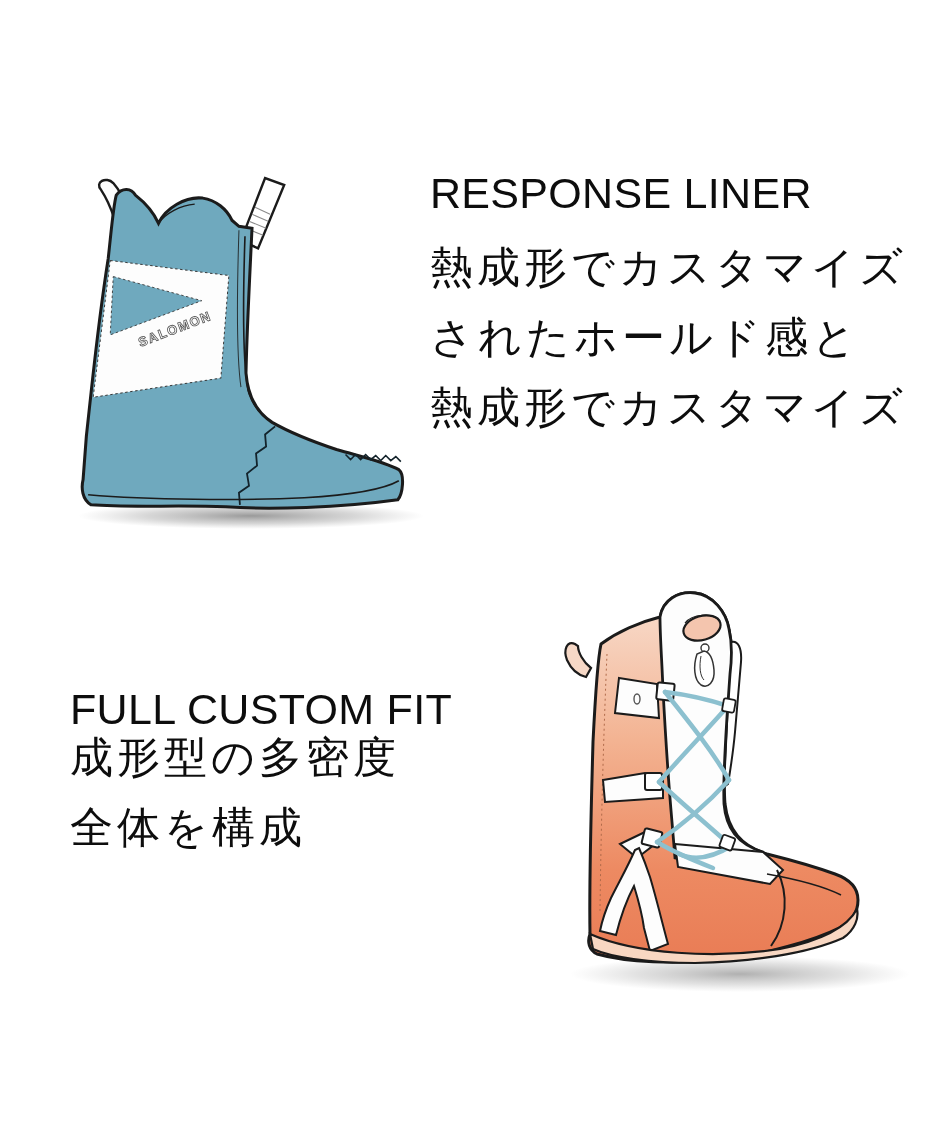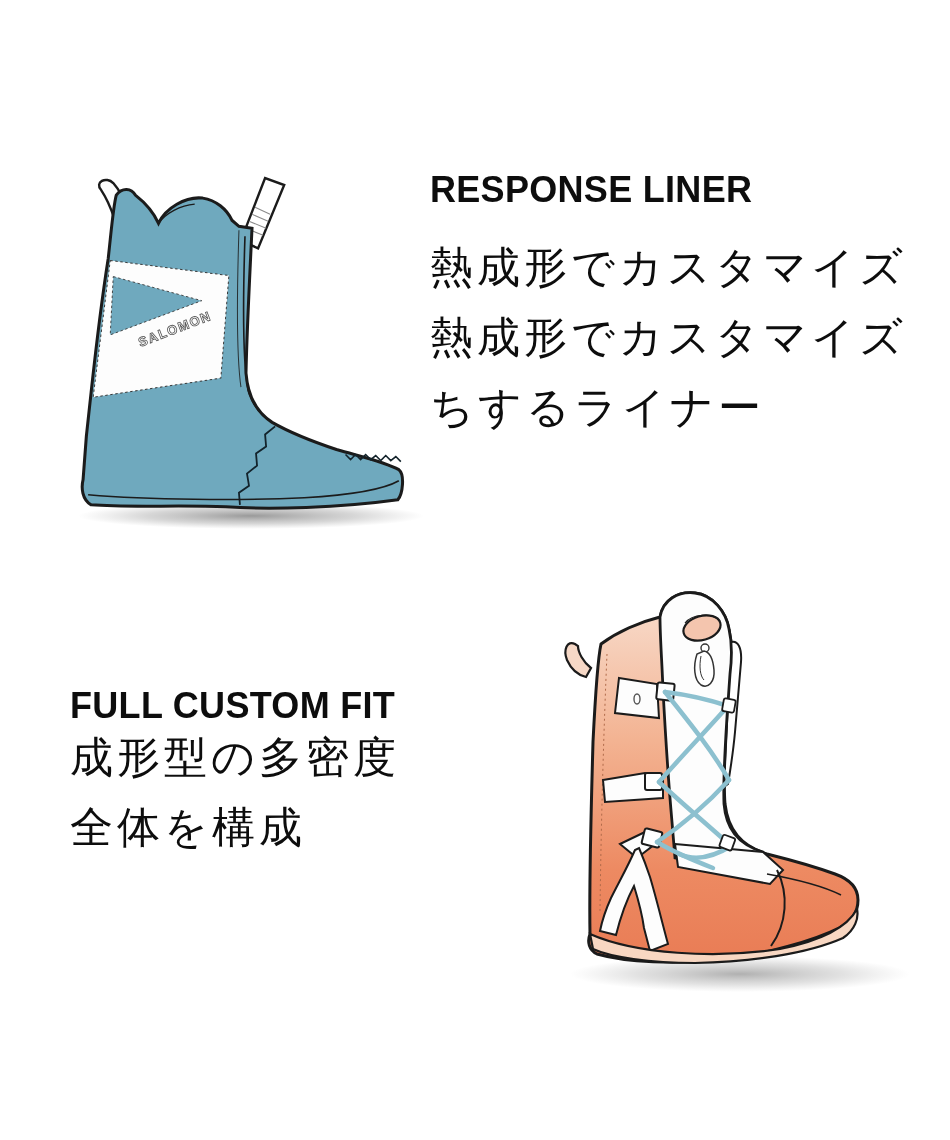--- a/index.html
+++ b/index.html
@@ -18,22 +18,22 @@
   .illus {
     position: absolute;
     display: block;
   }
   .illus-blue  { left: 68px;  top: 176px; width: 362px; height: 362px; }
   .illus-orange{ left: 545px; top: 582px; width: 400px; height: 420px; }
 
   .feature-heading {
     position: absolute;
     margin: 0;
-    font-size: 36px;
-    font-weight: 700;
+    font-size: 43px;
+    font-weight: 400;
     letter-spacing: 0.3px;
     color: #0d0d0d;
     white-space: nowrap;
   }
   .heading-response { left: 430px; top: 169px; }
   .heading-custom   { left: 70px;  top: 685px; }
 
   .feature-body {
     position: absolute;
     color: #0d0d0d;
@@ -100,22 +100,22 @@
 
     <polyline points="276,277 281,282 286,277 291,282 296,277 301,282 306,278 311,283 316,278 321,283 326,279 331,284" fill="none" stroke="#13232b" stroke-width="1.6"></polyline>
 
     <path d="M20,317 C80,322 170,323 235,320 C285,317 315,311 329,303" fill="none" stroke="#1b1b1b" stroke-width="1.6"></path>
   </svg>
 
   <h2 class="feature-heading heading-response">RESPONSE LINER</h2>
 
   <div class="feature-body body-response">
     <div class="body-line">熱成形でカスタマイズ</div>
+    <div class="body-line">されたホールド感と</div>
     <div class="body-line">熱成形でカスタマイズ</div>
-    <div class="body-line">ちするライナー</div>
   </div>
 
   <h2 class="feature-heading heading-custom">FULL CUSTOM FIT</h2>
 
   <div class="feature-body body-custom">
     <div class="body-line">成形型の多密度</div>
     <div class="body-line">全体を構成</div>
   </div>
 
   <svg class="illus illus-orange" viewBox="0 0 400 420" xmlns="http://www.w3.org/2000/svg">

